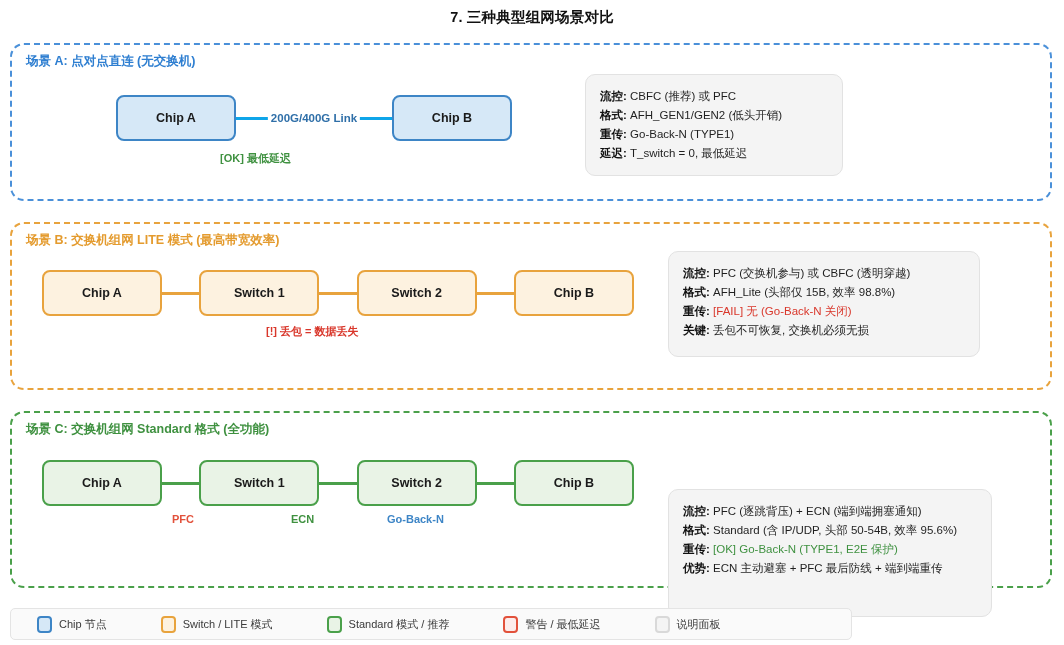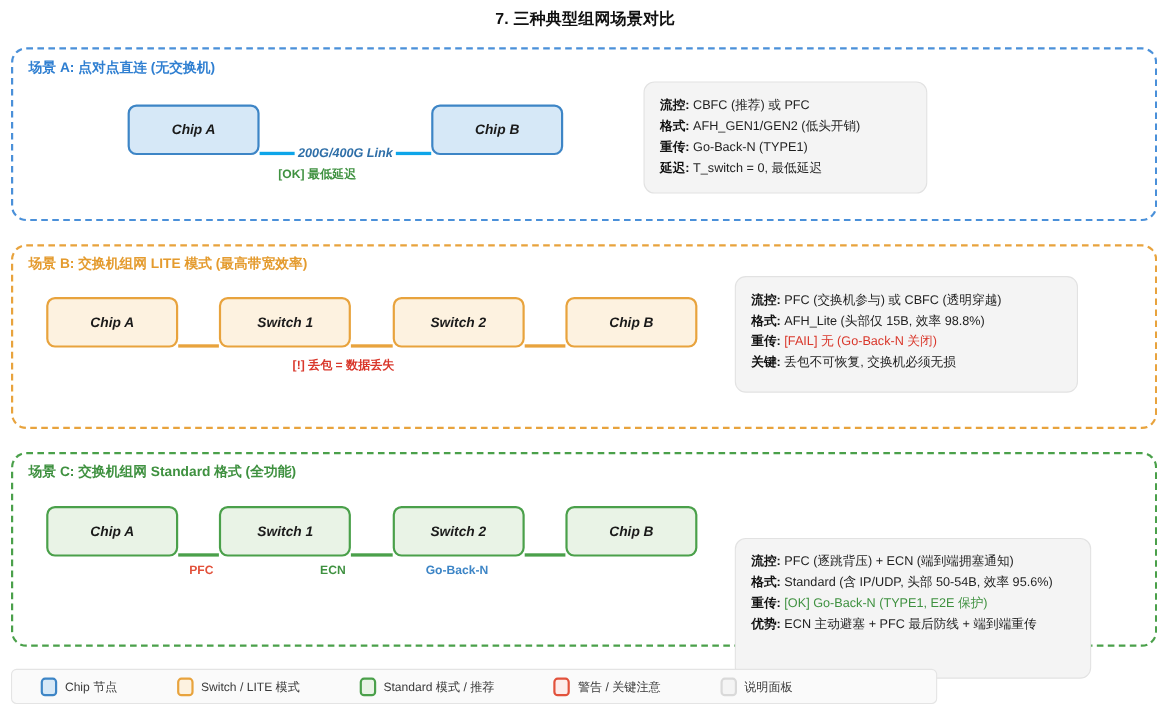--- a/index.html
+++ b/index.html
@@ -49,22 +49,21 @@
     white-space: nowrap;
   }
   .sc-a .scenario-title { color: #2f7fd1; }
   .sc-b .scenario-title { color: #e49b2e; }
   .sc-c .scenario-title { color: #3f9140; }
 
   
   .chain {
     position: absolute;
     display: flex;
-    align-items: flex-end;
-    font-style: italic;
+    align-items: center;
   }
   .node {
     box-sizing: border-box;
     height: 46px;
     border-radius: 8px;
     display: flex;
     align-items: center;
     justify-content: center;
     font-size: 12.5px;
     font-weight: bold;
@@ -172,21 +171,21 @@
   <div class="scenario-title">场景 A: 点对点直连 (无交换机)</div>
 
   <div class="chain" style="left:104px; top:50px; width:396px;">
     <div class="node blue" style="width:120px;">Chip A</div>
     <div class="link blue">
       <span class="link-label">200G/400G Link</span>
     </div>
     <div class="node blue" style="width:120px;">Chip B</div>
   </div>
 
-  <div class="annot ok" style="left:241px; top:106px;">[OK] 最低延迟</div>
+  <div class="annot ok" style="left:208px; top:106px;">[OK] 最低延迟</div>
 
   <div class="info-panel" style="left:573px; top:29px; width:258px; height:102px;">
     <div class="info-line">
       <b>流控:</b>
       <span>CBFC (推荐) 或 PFC</span>
     </div>
     <div class="info-line">
       <b>格式:</b>
       <span>AFH_GEN1/GEN2 (低头开销)</span>
     </div>
@@ -281,19 +280,19 @@
   <div class="legend-item">
     <span class="legend-swatch" style="background:#fdf2e0; border:2px solid #e8a33d;"></span>
     <span class="legend-label">Switch / LITE 模式</span>
   </div>
   <div class="legend-item">
     <span class="legend-swatch" style="background:#e9f3e6; border:2px solid #4aa04a;"></span>
     <span class="legend-label">Standard 模式 / 推荐</span>
   </div>
   <div class="legend-item">
     <span class="legend-swatch" style="background:#fdeceb; border:2px solid #e2513b;"></span>
-    <span class="legend-label">警告 / 关键注意</span>
+    <span class="legend-label">警告 / 最低延迟</span>
   </div>
   <div class="legend-item">
     <span class="legend-swatch" style="background:#f4f4f4; border:2px solid #d9d9d9;"></span>
     <span class="legend-label">说明面板</span>
   </div>
 </div>
 
 </body></html>

